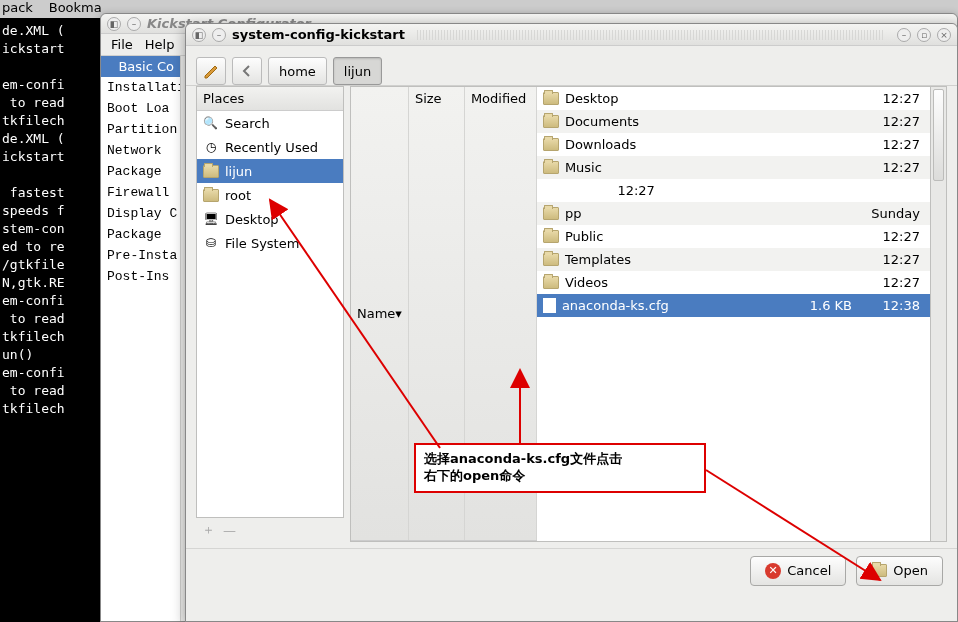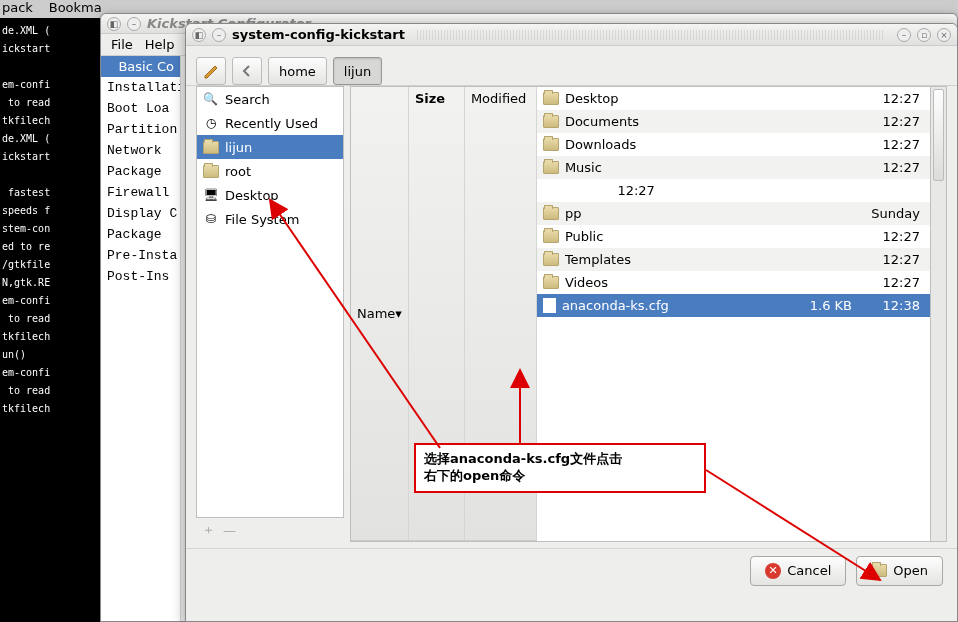--- a/index.html
+++ b/index.html
@@ -3,21 +3,21 @@
 <meta charset="utf-8">
 <style>
 * { box-sizing: border-box; margin: 0; padding: 0; font-family: "DejaVu Sans", Arial, sans-serif; font-size: 13px; }
 body { background: #7a7a7a; width: 958px; height: 622px; position: relative; overflow: hidden; }
 
 
 .taskbar { position: absolute; top: 0; left: 0; right: 0; height: 18px; background: #ccc; color: #000; padding-left: 2px; font-size: 12px; }
 .taskbar span { margin-right: 12px; }
 
 
-.terminal { position: absolute; top: 18px; left: 0; width: 100px; height: 604px; background: #000; color: #fff; font-family: monospace; font-size: 10px; padding: 4px 2px; line-height: 18px; overflow: hidden; white-space: pre; }
+.terminal { position: absolute; top: 18px; left: 0; width: 100px; height: 604px; background: #000; color: #fff; font-family: monospace; font-size: 13px; padding: 4px 2px; line-height: 18px; overflow: hidden; white-space: pre; }
 
 
 .kick-window { position: absolute; top: 13px; left: 100px; width: 858px; height: 609px; background: #eeeeec; border: 1px solid #888; border-radius: 6px 6px 0 0; box-shadow: 0 2px 8px rgba(0,0,0,.3); }
 .kick-title { height: 20px; display: flex; align-items: center; gap: 6px; padding: 0 6px; background: linear-gradient(#f4f4f2,#e0e0de); border-bottom: 1px solid #ccc; border-radius: 6px 6px 0 0; color: #777; }
 .tb-btn { width: 14px; height: 14px; border: 1px solid #aaa; border-radius: 7px; background: #eee; display: inline-flex; align-items: center; justify-content: center; font-size: 9px; color: #666; }
 .kick-title-text { font-weight: bold; font-style: italic; color: #888; }
 .kick-menubar { height: 22px; display: flex; align-items: center; gap: 12px; padding: 0 10px; border-bottom: 1px solid #d0d0ce; }
 .kick-body { display: flex; height: calc(100% - 42px); }
 .kick-sidebar { width: 80px; background: #fff; border-right: 1px solid #d0d0ce; }
 .kick-sidebar .sel { background: #4a7cc0; color: #fff; padding: 3px 6px; white-space: nowrap; overflow: hidden; text-align: right; }
@@ -40,21 +40,21 @@
 .place-item { display: flex; align-items: center; gap: 6px; padding: 4px 6px; white-space: nowrap; }
 .place-item.sel { background: #4a7cc0; color: #fff; }
 .place-ico { width: 16px; height: 16px; display: inline-flex; align-items: center; justify-content: center; font-size: 12px; }
 .places-foot { height: 24px; display: flex; align-items: center; gap: 8px; padding: 0 6px; color: #aaa; font-size: 16px; }
 
 .files-col { flex: 1; display: flex; }
 .files-list { flex: 1; border: 1px solid #bfbfbd; background: #fff; position: relative; display: flex; flex-direction: row; }
 .files-head { display: flex; background: linear-gradient(#f2f2f0,#e2e2e0); border-bottom: 1px solid #ccc; }
 .fh { padding: 4px 6px; border-right: 1px solid #d5d5d3; }
 .fh.name { flex: 1; display: flex; justify-content: space-between; align-items: center; }
-.fh.size { width: 56px; font-weight: bold; }
+.fh.size { width: 56px; }
 .fh.mod { width: 72px; }
 .files-rows { flex: 1; overflow: hidden; }
 .frow { display: flex; align-items: center; height: 23px; }
 .frow:nth-child(even) { background: #f2f2f0; }
 .frow.sel { background: #4a7cc0; color: #fff; }
 .fc.name { flex: 1; display: flex; align-items: center; gap: 6px; padding-left: 6px; }
 .fc.size { width: 56px; text-align: right; padding-right: 6px; }
 .fc.mod { width: 72px; text-align: right; padding-right: 10px; }
 .folder-ico { width: 16px; height: 13px; background: linear-gradient(#e8d9a8,#cdbb7e); border: 1px solid #b6a56e; border-radius: 1px; position: relative; }
 .folder-ico::before { content: ""; position: absolute; top: -3px; left: 0; width: 7px; height: 3px; background: #e8d9a8; border: 1px solid #b6a56e; border-bottom: none; border-radius: 1px 1px 0 0; }
@@ -158,20 +158,21 @@
         <span>home</span>
       </div>
     <div class="pathbtn active">
         <span>lijun</span>
       </div>
   </div>
 
   <div class="file-body">
     <div class="places-col">
       <div class="places-list">
+        <div class="places-head">Places</div>
         <div id="places-container">
             <div class="place-item">
               <span class="place-ico">🔍</span>
               <span>Search</span>
             </div>
             <div class="place-item">
               <span class="place-ico">◷</span>
               <span>Recently Used</span>
             </div>
             <div class="place-item sel">

